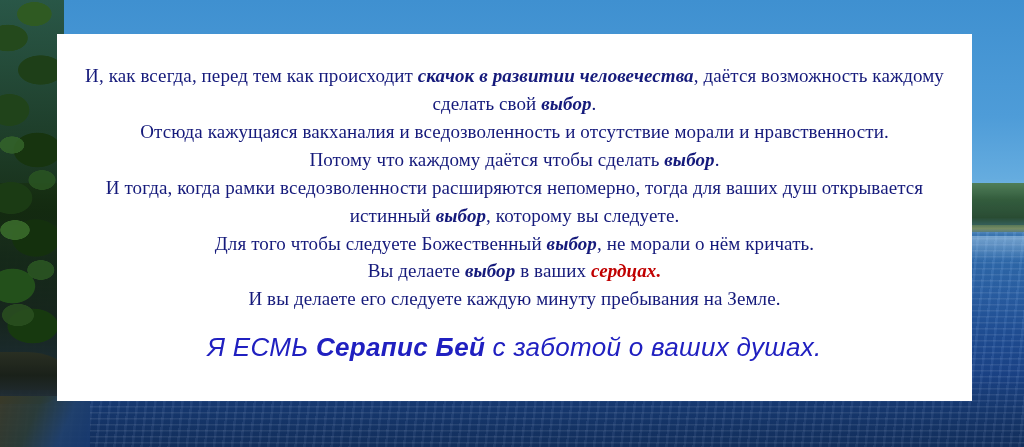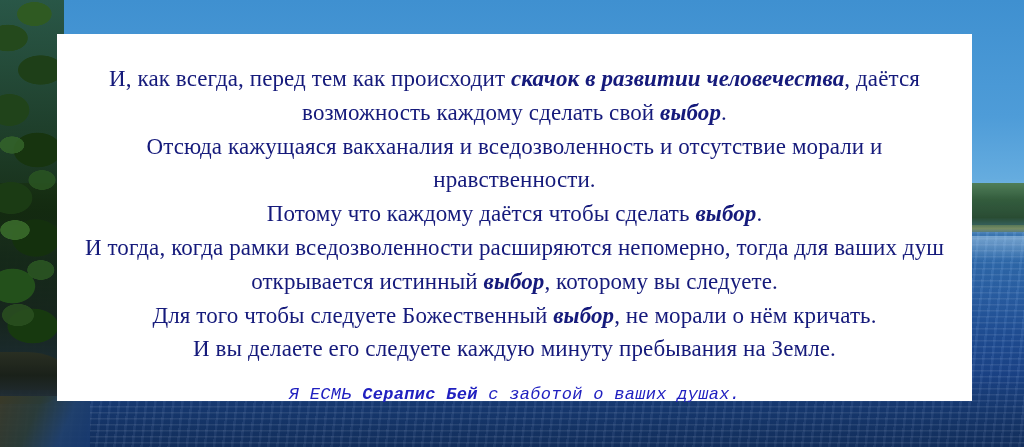--- a/index.html
+++ b/index.html
@@ -145,21 +145,21 @@
     top: 34px;
     width: 915px;
     height: 367px;
     background: #ffffff;
     box-sizing: border-box;
     padding: 28px 22px 10px 22px;
   }
 
   .body-text {
     color: #151a7b;
-    font-size: 23px;
+    font-size: 19px;
     line-height: 1.47;
     text-align: center;
     letter-spacing: .1px;
   }
   .body-text p {
     margin: 0;
   }
   .body-text b {
     font-weight: bold;
     font-style: italic;
@@ -168,23 +168,23 @@
     color: #c00000;
     font-weight: bold;
     font-style: italic;
   }
 
   .signature {
     margin-top: 19px;
     text-align: center;
     color: #2020c0;
     font-style: italic;
-    font-size: 17px;
+    font-size: 26px;
     letter-spacing: .3px;
-    font-family: Liberation Mono, monospace;
+    font-family: Liberation Sans, sans-serif;
   }
   .signature b {
     font-weight: bold;
   }
 </style>
 </head>
 <body>
 
 <div id="stage">
 
@@ -199,18 +199,19 @@
     <div class="shoreline-left"></div>
   </div>
 
   <div class="card">
     <div class="body-text">
       <p><span>И, как всегда, перед тем как происходит </span><b>скачок в развитии человечества</b><span>, даётся возможность каждому сделать свой </span><b>выбор</b><span>.</span></p>
       <p><span>Отсюда кажущаяся вакханалия и вседозволенность и отсутствие морали и нравственности.</span></p>
       <p><span>Потому что каждому даётся чтобы сделать </span><b>выбор</b><span>.</span></p>
       <p><span>И тогда, когда рамки вседозволенности расширяются непомерно, тогда для ваших душ открывается истинный </span><b>выбор</b><span>, которому вы следуете.</span></p>
       <p><span>Для того чтобы следуете Божественный </span><b>выбор</b><span>, не морали о нём кричать.</span></p>
+      <p><span>Вы делаете </span><b>выбор</b><span> в ваших </span><span class="red">сердцах.</span></p>
       <p><span>И вы делаете его следуете каждую минуту пребывания на Земле.</span></p>
     </div>
     <div class="signature"><span>Я ЕСМЬ </span><b>Серапис Бей</b><span> с заботой о ваших душах.</span></div>
   </div>
 
 </div>
 
 </body></html>

